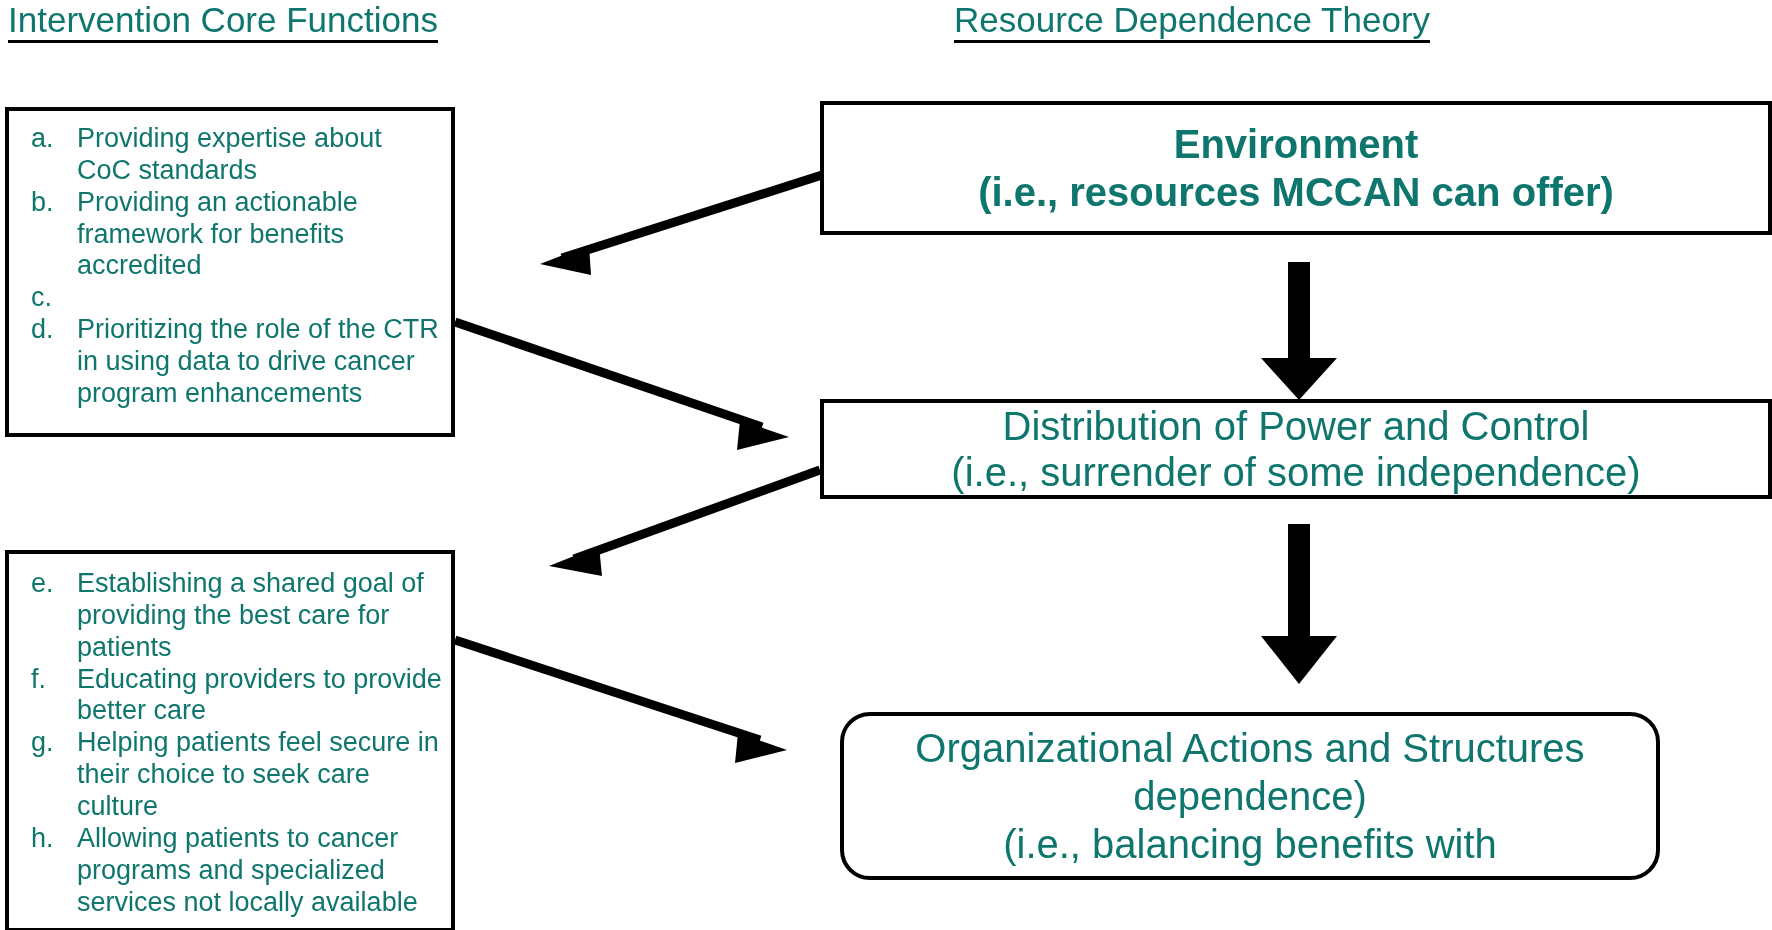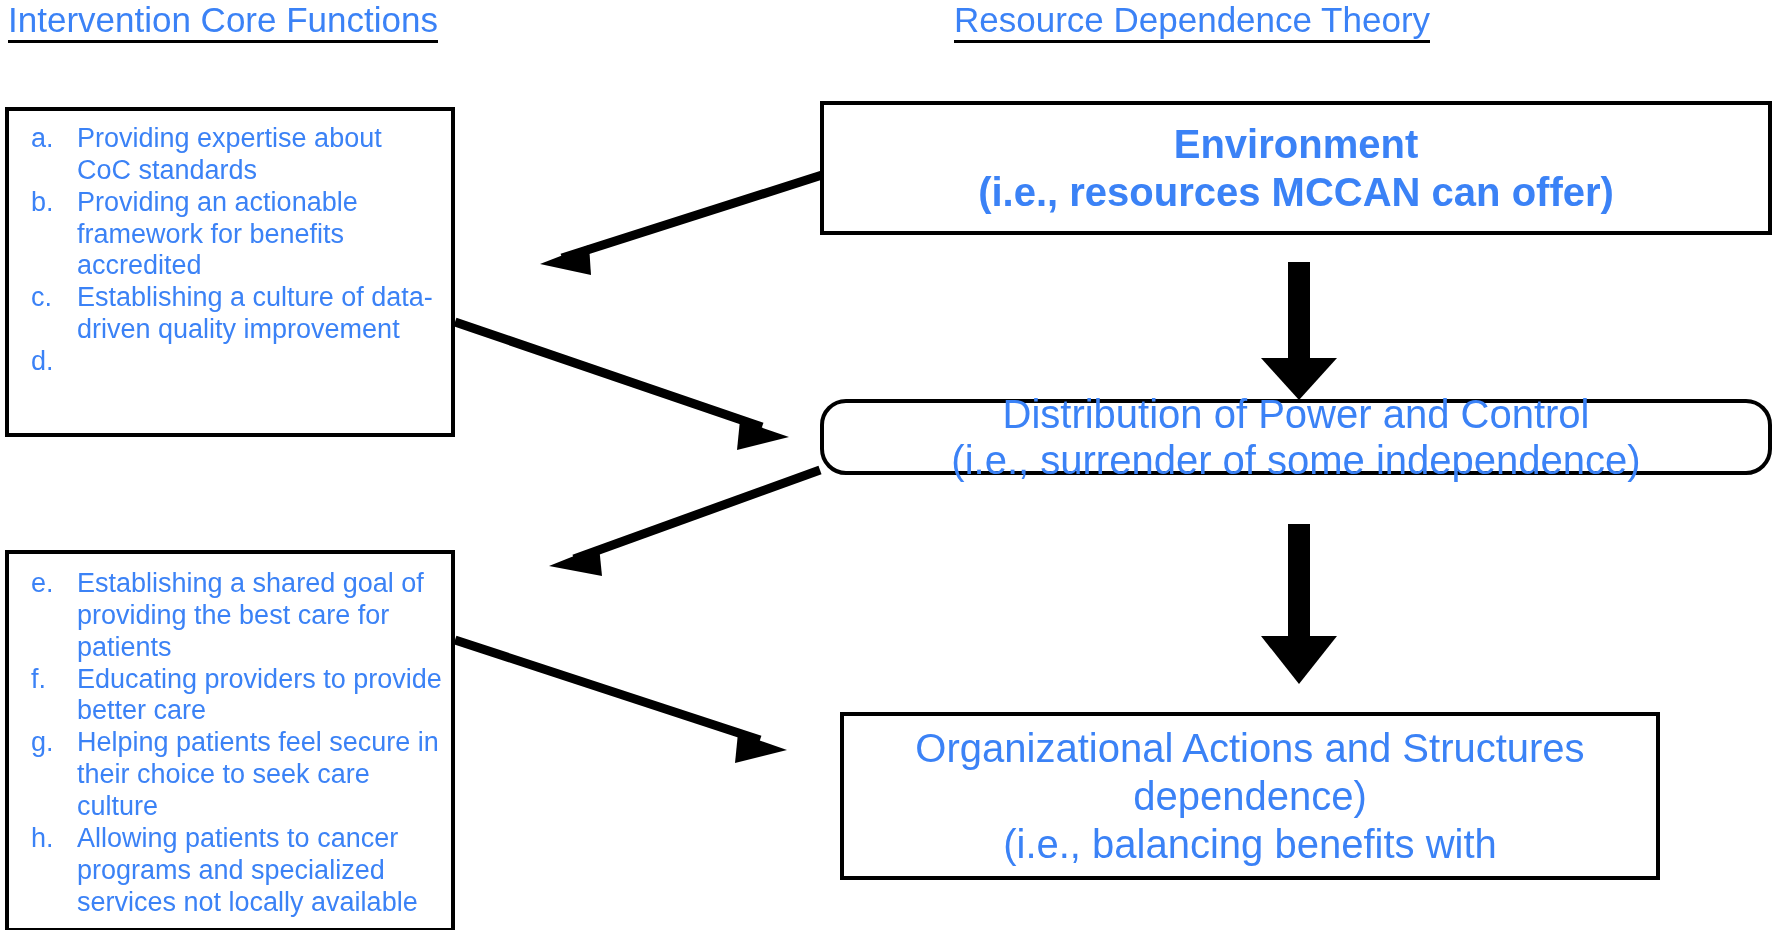--- a/index.html
+++ b/index.html
@@ -6,21 +6,21 @@
     margin: 0;
     padding: 0;
     background: #ffffff;
   }
   #root {
     position: relative;
     width: 1772px;
     height: 930px;
     background: #ffffff;
     font-family: "Liberation Sans", sans-serif;
-    color: #3b82f6;
+    color: #0f766e;
     overflow: hidden;
   }
 
   
   .col-heading {
     position: absolute;
     font-size: 35px;
     font-weight: 400;
     line-height: 1.0;
     white-space: nowrap;
@@ -77,23 +77,23 @@
   .concept-text {
     text-align: center;
     font-size: 40px;
     line-height: 1.2;
     padding: 0 10px;
     width: 100%;
   }
   .concept-text .ln { display: block; }
 
   #box-environment   { left: 820px; top: 101px; width: 952px; height: 134px; font-weight: bold; }
-  #box-power         { left: 820px; top: 399px; width: 952px; height: 76px; border-radius: 26px;  }
+  #box-power         { left: 820px; top: 399px; width: 952px; height: 100px;  }
   #box-power .concept-text { font-size: 40px; line-height: 1.15; }
-  #box-actions       { left: 840px; top: 712px; width: 820px; height: 168px; }
+  #box-actions       { left: 840px; top: 712px; width: 820px; height: 168px; border-radius: 30px; }
 
   
   #arrow-layer {
     position: absolute;
     left: 0; top: 0;
     width: 1772px;
     height: 930px;
     pointer-events: none;
   }
 </style>
@@ -111,24 +111,24 @@
       <li class="list-item">
         <span class="marker">a.</span>
         <span class="item-text">Providing expertise about CoC standards</span>
       </li>
       <li class="list-item">
         <span class="marker">b.</span>
         <span class="item-text">Providing an actionable framework for benefits accredited</span>
       </li>
       <li class="list-item">
         <span class="marker">c.</span>
-        <span class="item-text">Establishing a culture of data-driven quality improvement</span>
       </li>
       <li class="list-item">
         <span class="marker">d.</span>
+        <span class="item-text">Prioritizing the role of the CTR in using data to drive cancer program enhancements</span>
       </li>
     </ul>
   </div>
 
   <div class="box list-box" id="list-box-e-h">
     <ul class="list">
       <li class="list-item">
         <span class="marker">e.</span>
         <span class="item-text"> Establishing a shared goal of providing the best care for patients</span>
       </li>

